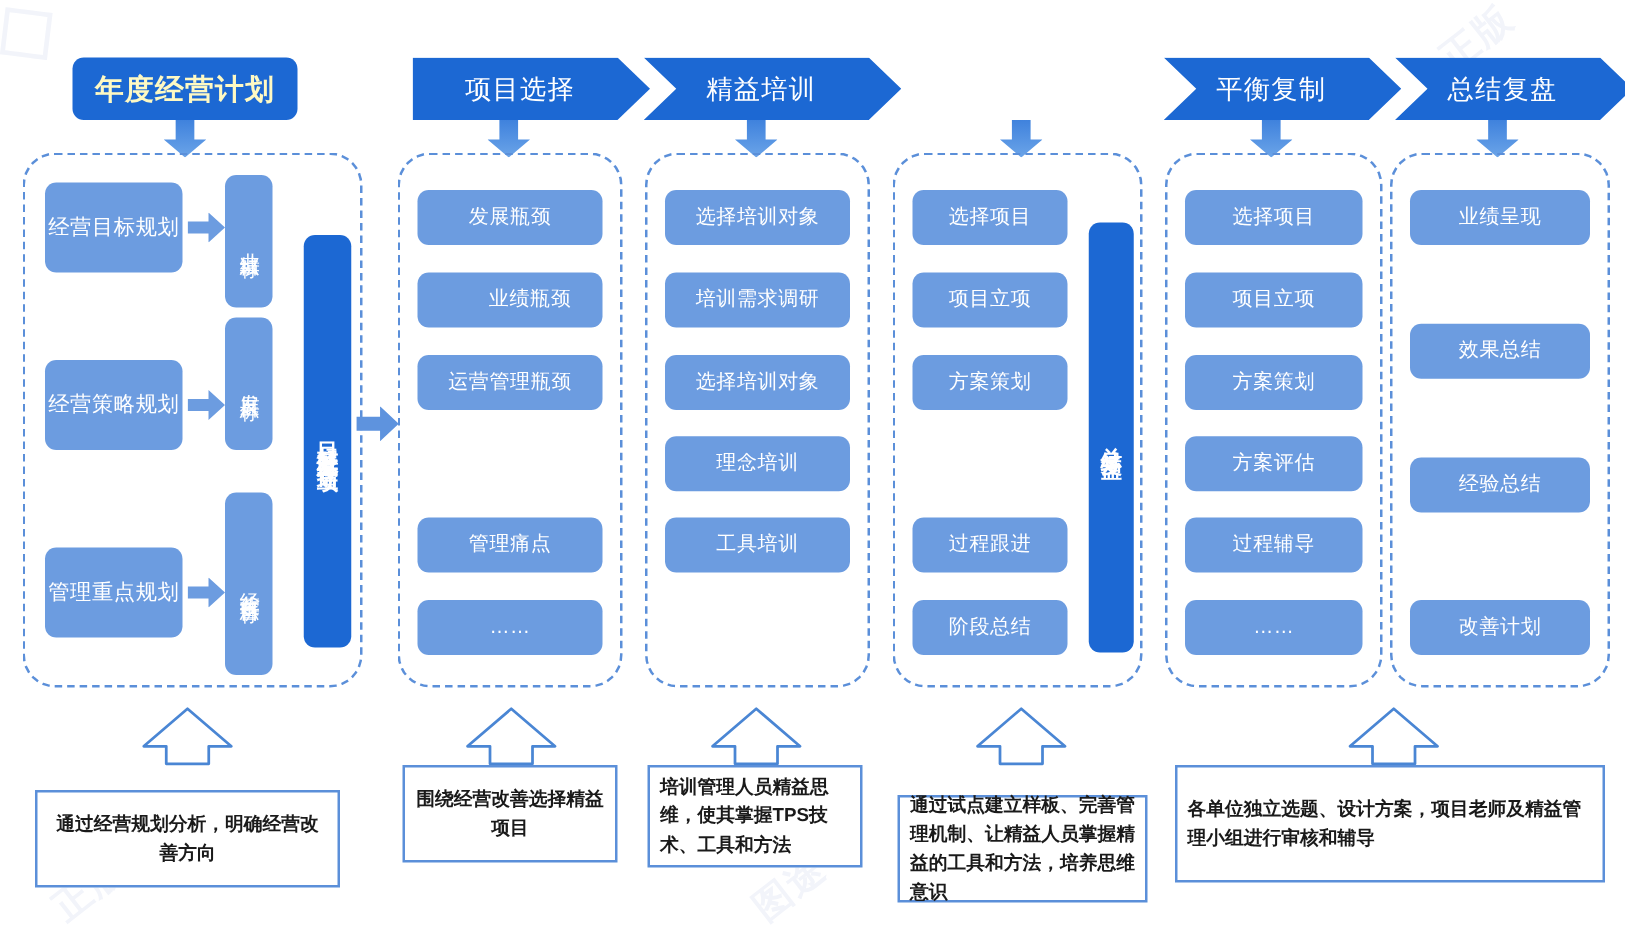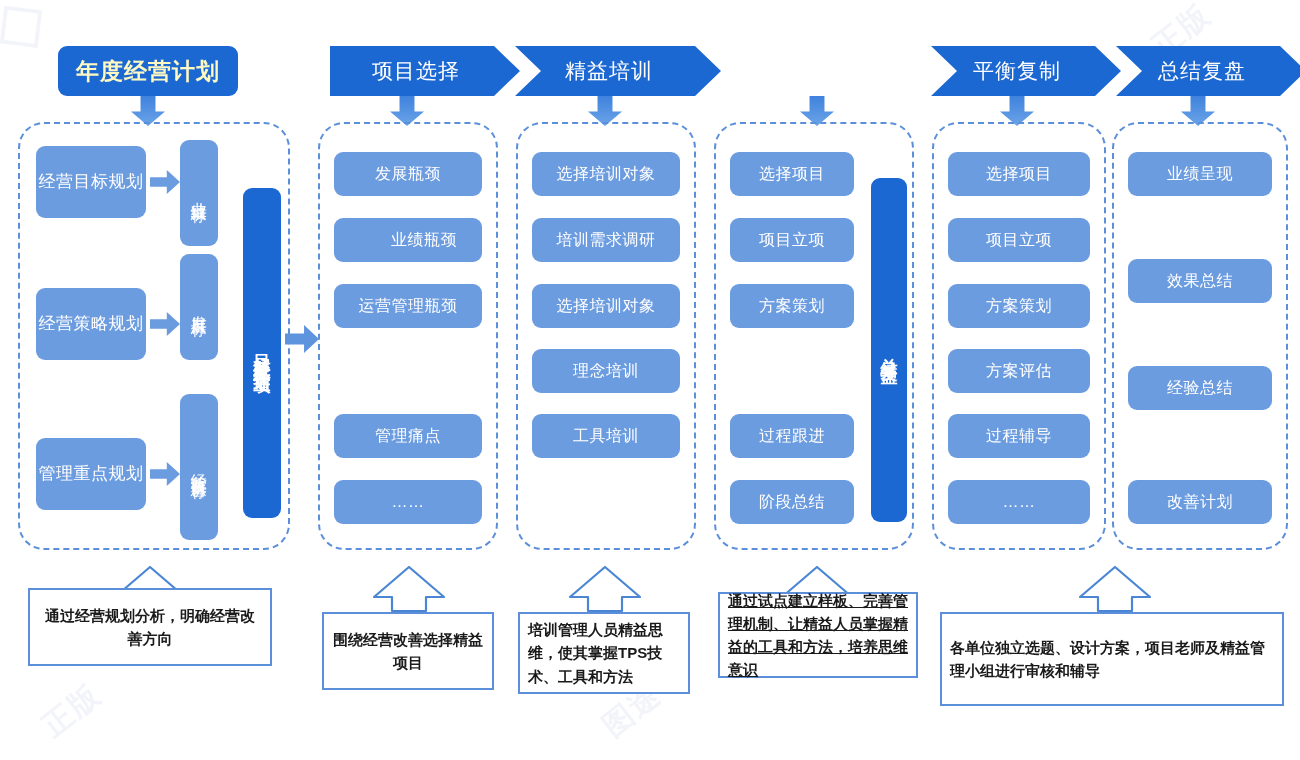--- a/index.html
+++ b/index.html
@@ -311,29 +311,29 @@
     <svg viewBox="0 0 74 48" fill="none">
         <path d="M37 2 L72 32 L54 32 L54 46 L20 46 L20 32 L2 32 Z" fill="#ffffff" stroke="#4a86d4" stroke-width="2.2" stroke-linejoin="round"></path>
       </svg>
   </div>
   <div class="up-arrow" style="left:1078px; top:565px;">
     <svg viewBox="0 0 74 48" fill="none">
         <path d="M37 2 L72 32 L54 32 L54 46 L20 46 L20 32 L2 32 Z" fill="#ffffff" stroke="#4a86d4" stroke-width="2.2" stroke-linejoin="round"></path>
       </svg>
   </div>
 
-  <div class="cap" style="left:28px;  top:588px; width:244px; height:78px;">
+  <div class="cap" style="left:28px;  top:632px; width:244px; height:78px;">
     <span>通过经营规划分析，明确经营改善方向</span>
   </div>
   <div class="cap" style="left:322px; top:612px; width:172px; height:78px;">
     <span>围绕经营改善选择精益项目</span>
   </div>
   <div class="cap left" style="left:518px; top:612px; width:172px; height:82px;">
     <span>培训管理人员精益思维，使其掌握TPS技术、工具和方法</span>
   </div>
-  <div class="cap left" style="left:718px; top:592px; width:200px; height:86px;text-decoration:underline;">
+  <div class="cap left" style="left:718px; top:636px; width:200px; height:86px;">
     <span>通过试点建立样板、完善管理机制、让精益人员掌握精益的工具和方法，培养思维意识</span>
   </div>
   <div class="cap left" style="left:940px; top:612px; width:344px; height:94px;align-items:center;">
     <span>各单位独立选题、设计方案，项目老师及精益管理小组进行审核和辅导</span>
   </div>
 
 </div>
 
 </body></html>

